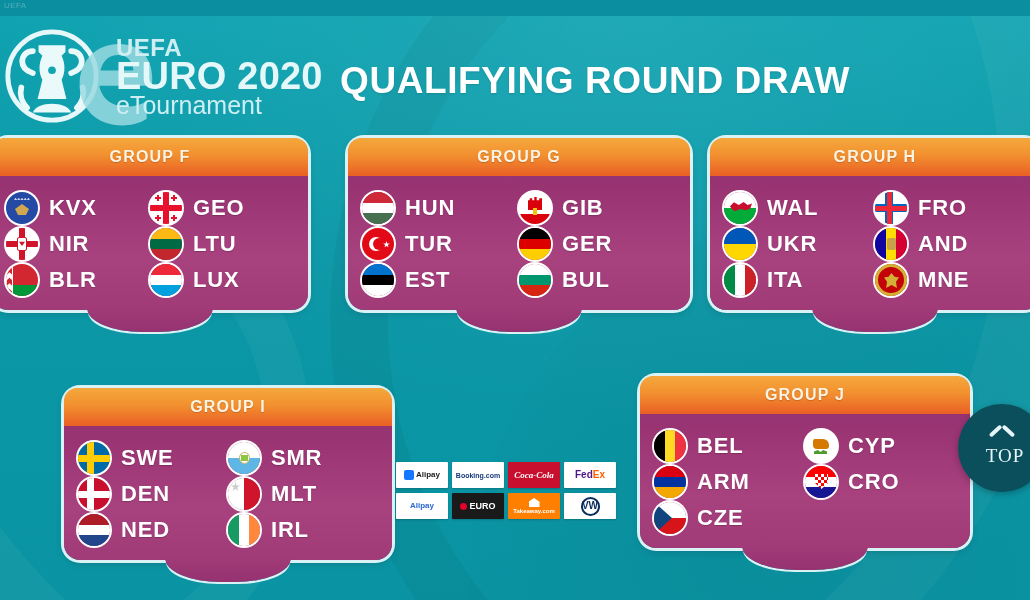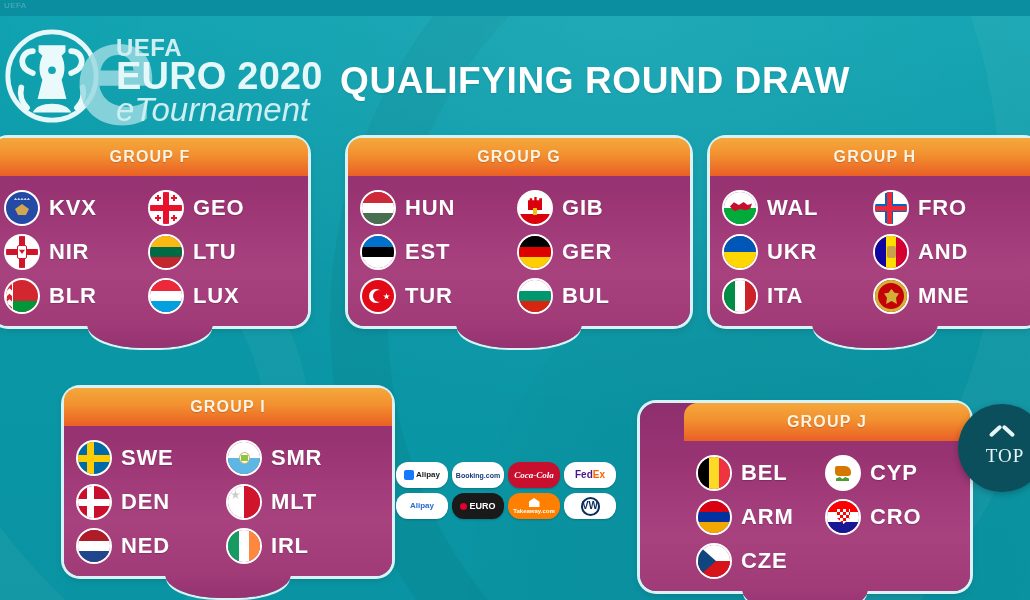--- a/index.html
+++ b/index.html
@@ -31,21 +31,21 @@
   #header { position:absolute; left:0; top:16px; width:100%; height:114px; z-index:5; }
 
   .logo-wrap { position:absolute; left:4px; top:4px; width:320px; height:110px; }
   .logo-mark { position:absolute; left:0; top:8px; width:96px; height:96px; }
   .logo-e    { position:absolute; left:58px; top:2px; width:110px; height:110px; }
   .logo-txt  { position:absolute; left:112px; top:16px; width:220px;
                color:#cfeef2; line-height:1; }
   .logo-txt .l1 { font-size:24px; font-weight:700; letter-spacing:.5px; }
   .logo-txt .l2 { font-size:38px; font-weight:700; letter-spacing:.2px;
                   margin-top:-3px; color:#e4f7f9; }
-  .logo-txt .l3 { font-size:33px; font-weight:400; margin-top:-2px; color:#cdeef2;font-style:italic; }
+  .logo-txt .l3 { font-size:25px; font-weight:400; margin-top:-2px; color:#cdeef2; }
 
   #page-title {
     position:absolute; left:340px; top:44px;
     font-size:37px; font-weight:700; color:#ffffff;
     letter-spacing:.6px; white-space:nowrap;
     text-shadow:0 1px 2px rgba(0,0,0,.12);
   }
 
   #watermark { position:absolute; left:4px; top:1px; font-size:8px;
                color:rgba(255,255,255,.28); letter-spacing:.4px; z-index:6; }
@@ -60,21 +60,21 @@
   .card .hdr {
     height:38px; border-radius:13px 13px 0 0;
     background:linear-gradient(180deg,#f5a83c 0%,#f2902f 45%,#ea5f25 100%);
     display:flex; align-items:center; justify-content:center;
   }
   .card .hdr span {
     font-size:16px; font-weight:700; color:#fdf3e2; letter-spacing:1.2px;
     text-shadow:0 1px 1px rgba(0,0,0,.18);
   }
   .card .body { padding:16px 14px 14px 14px; display:flex; }
-  .card .col { flex:1; display:flex; flex-direction:column; gap:12px; }
+  .card .col { flex:1; display:flex; flex-direction:column; gap:4px; }
   .team { display:flex; align-items:center; gap:11px; height:32px; }
   .team .nm {
     font-size:22px; font-weight:700; color:#ffffff; letter-spacing:.8px;
     text-shadow:0 1px 1px rgba(0,0,0,.2);
   }
   .flag {
     width:32px; height:32px; border-radius:50%;
     box-shadow:0 0 0 2px #ffffff, 0 1px 2px rgba(0,0,0,.3);
     overflow:hidden; position:relative; flex:0 0 auto; background:#fff;
   }
@@ -88,29 +88,29 @@
     box-shadow:0 3px 0 -1px #d9f2f5;
     z-index:3;
   }
   .tab.l { left:50%; transform:translateX(-50%); }
 
   
   #card-f { left:-8px;  top:138px; width:316px; }
   #card-g { left:348px; top:138px; width:342px; }
   #card-h { left:710px; top:138px; width:330px; }
   #card-i { left:64px;  top:388px; width:328px; }
-  #card-j { left:640px; top:403px; width:330px;padding-left:44px; }
+  #card-j { left:640px; top:376px; width:330px; }
 
   
   #sponsors {
     position:absolute; left:396px; top:462px; z-index:5;
     display:grid; grid-template-columns:repeat(4,52px);
     grid-template-rows:repeat(2,26px); gap:5px 4px;
   }
-  .sp { border-radius:12px; display:flex; align-items:center; justify-content:center;
+  .sp { border-radius:1px; display:flex; align-items:center; justify-content:center;
         font-size:8px; font-weight:700; overflow:hidden; text-align:center;
         line-height:1; box-shadow:0 1px 2px rgba(0,0,0,.2); }
   .sp-alipay   { background:#ffffff; color:#1b1b1b; gap:2px; }
   .sp-alipay .sq { width:10px; height:10px; background:#1677ff; border-radius:2px; }
   .sp-booking  { background:#ffffff; color:#16387a; font-size:7px; }
   .sp-cola     { background:#c8102e; color:#ffffff; font-size:9px; font-style:italic;
                  font-family:"Liberation Serif", serif; }
   .sp-fedex    { background:#ffffff; font-size:10px; }
   .sp-fedex b  { color:#4d148c; } .sp-fedex u { color:#ff6200; text-decoration:none; }
   .sp-hisense  { background:#ffffff; color:#2b6ad0; font-size:8px; }
@@ -243,30 +243,30 @@
   <div class="hdr">
     <span>GROUP G</span>
   </div>
   <div class="body">
     <div class="col">
       <div class="team">
           <span class="flag" style="background:linear-gradient(180deg, #ce2939 0 33.3%,#fff 33.3% 66.6%,#477050 66.6% 100%);"></span>
           <span class="nm">HUN</span>
         </div>
       <div class="team">
-          <span class="flag" style="background:linear-gradient(180deg, #0072ce 0 33.3%,#000 33.3% 66.6%,#fff 66.6% 100%);"></span>
-          <span class="nm">EST</span>
-        </div>
-      <div class="team">
           <span class="flag" style="background:#e30a17;">
             <i style="position:absolute;left:7px;top:9px;width:14px;height:14px;border-radius:50%;background:#fff"></i>
             <i style="position:absolute;left:11px;top:10px;width:12px;height:12px;border-radius:50%;background:#e30a17"></i>
             <i style="position:absolute;left:21px;top:13px;width:7px;height:7px;background:#fff;clip-path:polygon(50% 0,61% 35%,98% 35%,68% 57%,79% 91%,50% 70%,21% 91%,32% 57%,2% 35%,39% 35%)"></i>
           </span>
           <span class="nm">TUR</span>
+        </div>
+      <div class="team">
+          <span class="flag" style="background:linear-gradient(180deg, #0072ce 0 33.3%,#000 33.3% 66.6%,#fff 66.6% 100%);"></span>
+          <span class="nm">EST</span>
         </div>
     </div>
     <div class="col">
       <div class="team">
           <span class="flag" style="background:#fff;">
             <i style="position:absolute;left:0;bottom:0;width:100%;height:10px;background:#da000c"></i>
             <i style="position:absolute;left:9px;top:5px;width:14px;height:13px;background:#da000c;clip-path:polygon(0 25%,12% 25%,12% 10%,30% 10%,30% 25%,45% 25%,45% 0,62% 0,62% 25%,80% 25%,80% 10%,100% 10%,100% 100%,0 100%)"></i>
             <i style="position:absolute;left:14px;top:16px;width:4px;height:7px;background:#f1c40f"></i>
           </span>
           <span class="nm">GIB</span>

